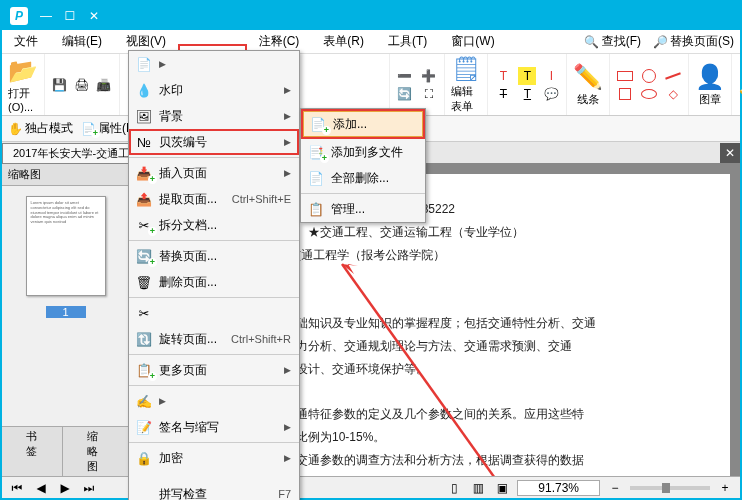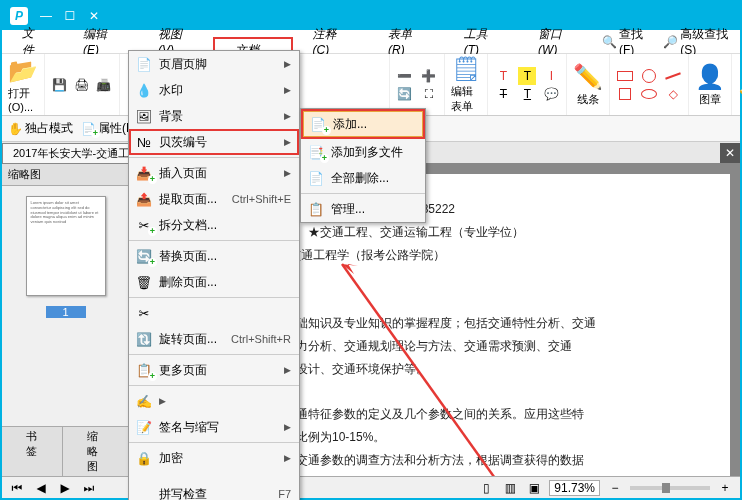--- a/index.html
+++ b/index.html
@@ -3,21 +3,21 @@
 <meta charset="utf-8">
 <style>
 * { margin: 0; padding: 0; box-sizing: border-box; font-family: "Microsoft YaHei", Arial, sans-serif; font-size: 12px; }
 body { background: #ccc; width: 742px; height: 500px; overflow: hidden; }
 .window { border: 2px solid #00b2e2; background: #fff; width: 742px; height: 500px; display: flex; flex-direction: column; }
 .titlebar { background: #00b2e2; color: #fff; height: 28px; display: flex; align-items: center; padding: 0 8px; }
 .titlebar .logo { width: 18px; height: 18px; background: #fff; border-radius: 3px; display: flex; align-items: center; justify-content: center; color: #00b2e2; font-weight: bold; font-style: italic; margin-right: 6px; }
 .titlebar .title { flex: 1; }
 .titlebar .winbtn { width: 24px; height: 24px; display: flex; align-items: center; justify-content: center; cursor: pointer; }
 .menubar { background: #fff; height: 24px; display: flex; align-items: center; border-bottom: 1px solid #ddd; }
-.menubar .item { padding: 3px 20px; cursor: pointer; font-style: italic; }
+.menubar .item { padding: 3px 12px; cursor: pointer; }
 .menubar .item.hl { border: 2px solid #e53935; margin-top: 32px; }
 .menubar .spacer { flex: 1; }
 .menubar .rightitem { display: flex; align-items: center; padding: 3px 6px; cursor: pointer; gap: 2px; }
 .toolbar { background: #fff; height: 62px; border-bottom: 1px solid #ccc; display: flex; align-items: stretch; position: relative; }
 .toolgroup { display: flex; flex-direction: column; align-items: center; justify-content: center; padding: 2px 6px; border-right: 1px solid #eee; }
 .bigbtn { display: flex; flex-direction: column; align-items: center; gap: 1px; cursor: pointer; }
 .bigicon { font-size: 24px; }
 .btnlabel { font-size: 11px; }
 .iconrow { display: flex; gap: 6px; }
 .smicon { width: 18px; height: 18px; display: flex; align-items: center; justify-content: center; cursor: pointer; }
@@ -50,21 +50,21 @@
 .dropdown .row.hl { border: 2px solid #e53935; padding: 2px 6px 2px 4px; }
 .submenu { position: absolute; left: 300px; top: 108px; width: 126px; background: #f5f5f5; border: 1px solid #999; box-shadow: 2px 2px 4px rgba(0,0,0,.3); z-index: 11; }
 .submenu .hlbox { border: 2px solid #e53935; }
 .submenu .row { display: flex; align-items: center; padding: 4px 8px 4px 6px; cursor: pointer; gap: 6px; }
 .submenu .row .icn { width: 18px; height: 18px; display: flex; align-items: center; justify-content: center; font-size: 13px; }
 .submenu .row.sel { background: #fdecd3; border: 1px solid #e8a33d; padding: 3px 7px 3px 5px; }
 .submenu .sep { height: 1px; background: #ccc; margin: 2px 0; }
 .redarrow { position: absolute; z-index: 20; pointer-events: none; }
 .statusbar { height: 22px; background: #f0f0f0; border-top: 1px solid #aaa; display: flex; align-items: center; padding: 0 6px; gap: 6px; font-size: 11px; }
 .statusbar .sbspacer { flex: 1; }
-.statusbar .zoom { border: 1px solid #aaa; padding: 0 4px; background: #fff; }
+.statusbar .zoom { border: 1px solid #aaa; padding: 0 20px; background: #fff; }
 .statusbar .slider { width: 80px; height: 4px; background: #ccc; position: relative; }
 .statusbar .slider .knob { position: absolute; left: 40%; top: -3px; width: 8px; height: 10px; background: #888; }
 .greenplus { position: relative; }
 .greenplus::after { content: "+"; position: absolute; bottom: -2px; right: -4px; color: #2a2; background: #fff; border-radius: 50%; font-size: 9px; font-weight: bold; width: 9px; height: 9px; line-height: 9px; text-align: center; }
 </style>
 </head>
 <body>
 
 <div class="window">
   <div class="titlebar">
@@ -83,21 +83,21 @@
     <div class="item">表单(R)</div>
     <div class="item">工具(T)</div>
     <div class="item">窗口(W)</div>
     <div class="spacer"></div>
     <div class="rightitem">
         <span>🔍</span>
         <span>查找(F)</span>
       </div>
     <div class="rightitem">
         <span>🔎</span>
-        <span>高级查找(S)</span>
+        <span>替换页面(S)</span>
       </div>
   </div>
 
   <div class="toolbar">
     <div class="toolgroup">
       <div class="bigbtn">
         <span class="bigicon" style="color:#f5a623">📂</span>
         <span class="btnlabel">打开(O)...</span>
       </div>
     </div>
@@ -251,21 +251,20 @@
         <div class="knob"></div>
       </div>
     <span class="smicon">+</span>
   </div>
 </div>
 
 <div class="dropdown">
   <div id="dd">
       <div class="row">
         <span class="icn">📄</span>
-        <span class="lbl">页眉页脚</span>
         <span class="arr">▶</span>
       </div>
       <div class="row">
         <span class="icn">💧</span>
         <span class="lbl">水印</span>
         <span class="arr">▶</span>
       </div>
       <div class="row">
         <span class="icn">🖼</span>
         <span class="lbl">背景</span>

